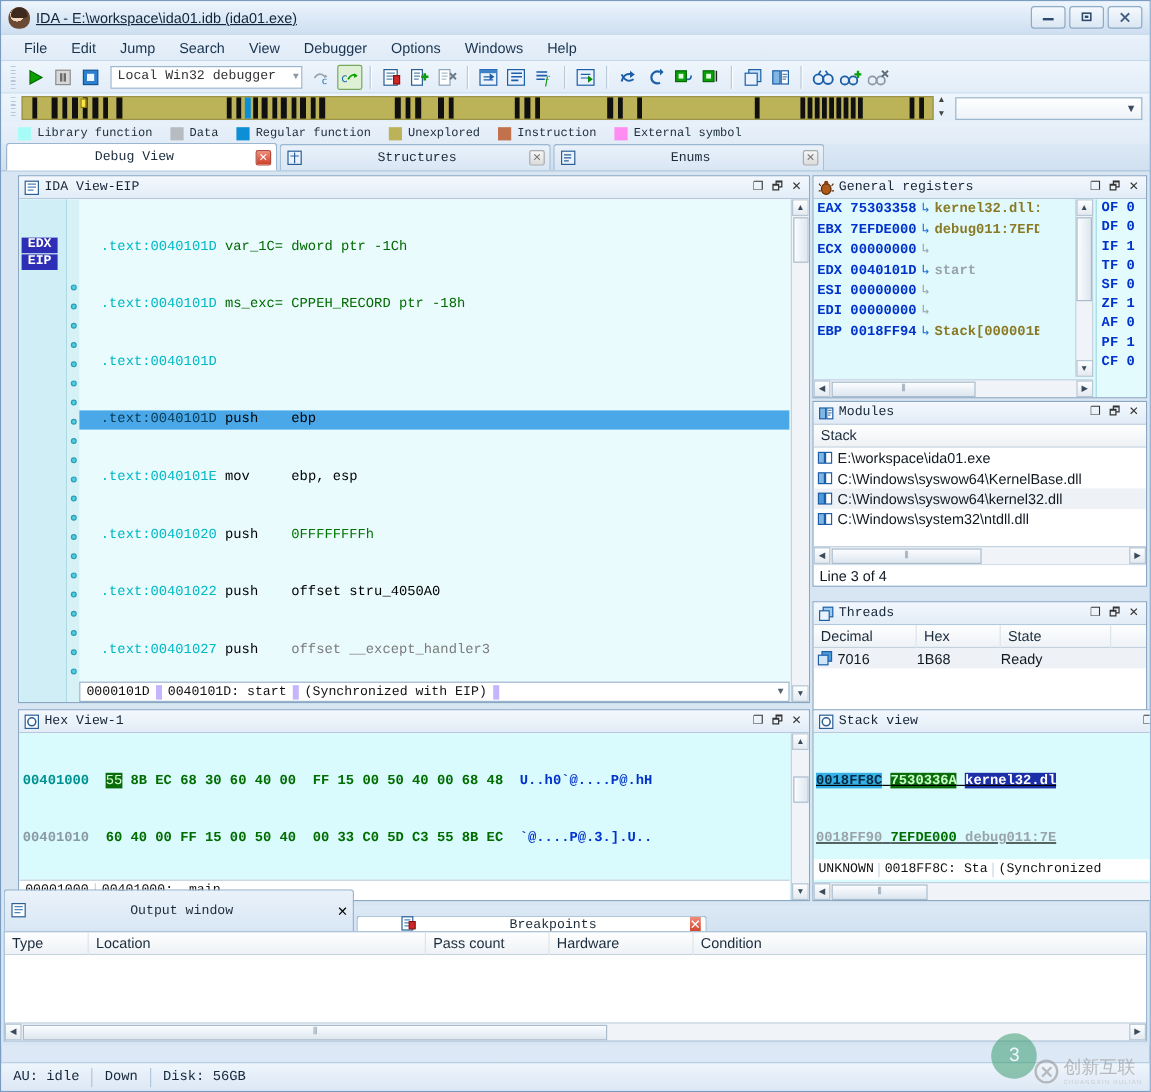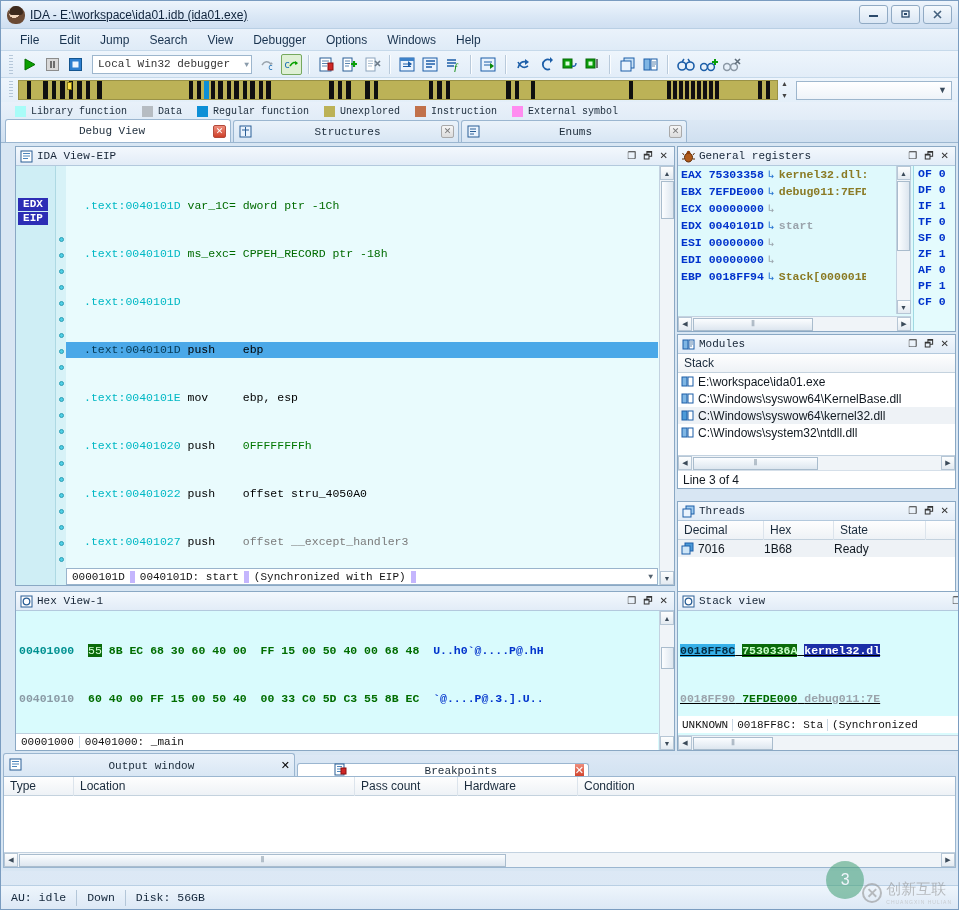--- a/index.html
+++ b/index.html
@@ -366,21 +366,21 @@
   }
   .stk-status .seg { padding: 0 4px; border-right: 1px solid #c8d6e3; white-space: nowrap; overflow: hidden; }
 
   
   .bottom-tabs {
     position: absolute; left: 2px; right: 2px;
     height: 22px; display: flex; align-items: flex-end;
     background: linear-gradient(#dce8f5,#d2e2f1);
   }
   .btab {
-    height: 24px; min-width: 292px;
+    height: 36px; min-width: 292px;
     display: flex; align-items: center;
     border: 1px solid #9bb6d0; border-bottom: none;
     border-radius: 3px 3px 0 0;
     background: linear-gradient(#eaf2fa,#d8e6f4);
     margin-right: 2px; padding: 0 4px 0 5px;
   }
   .btab.active { background: #fff; height: 14px; padding-left: 36px; }
   .btab .tlabel { flex: 1; text-align: center; font-family: "Liberation Mono", monospace; font-size: 11px; color: #1b2b3a; }
 
   

